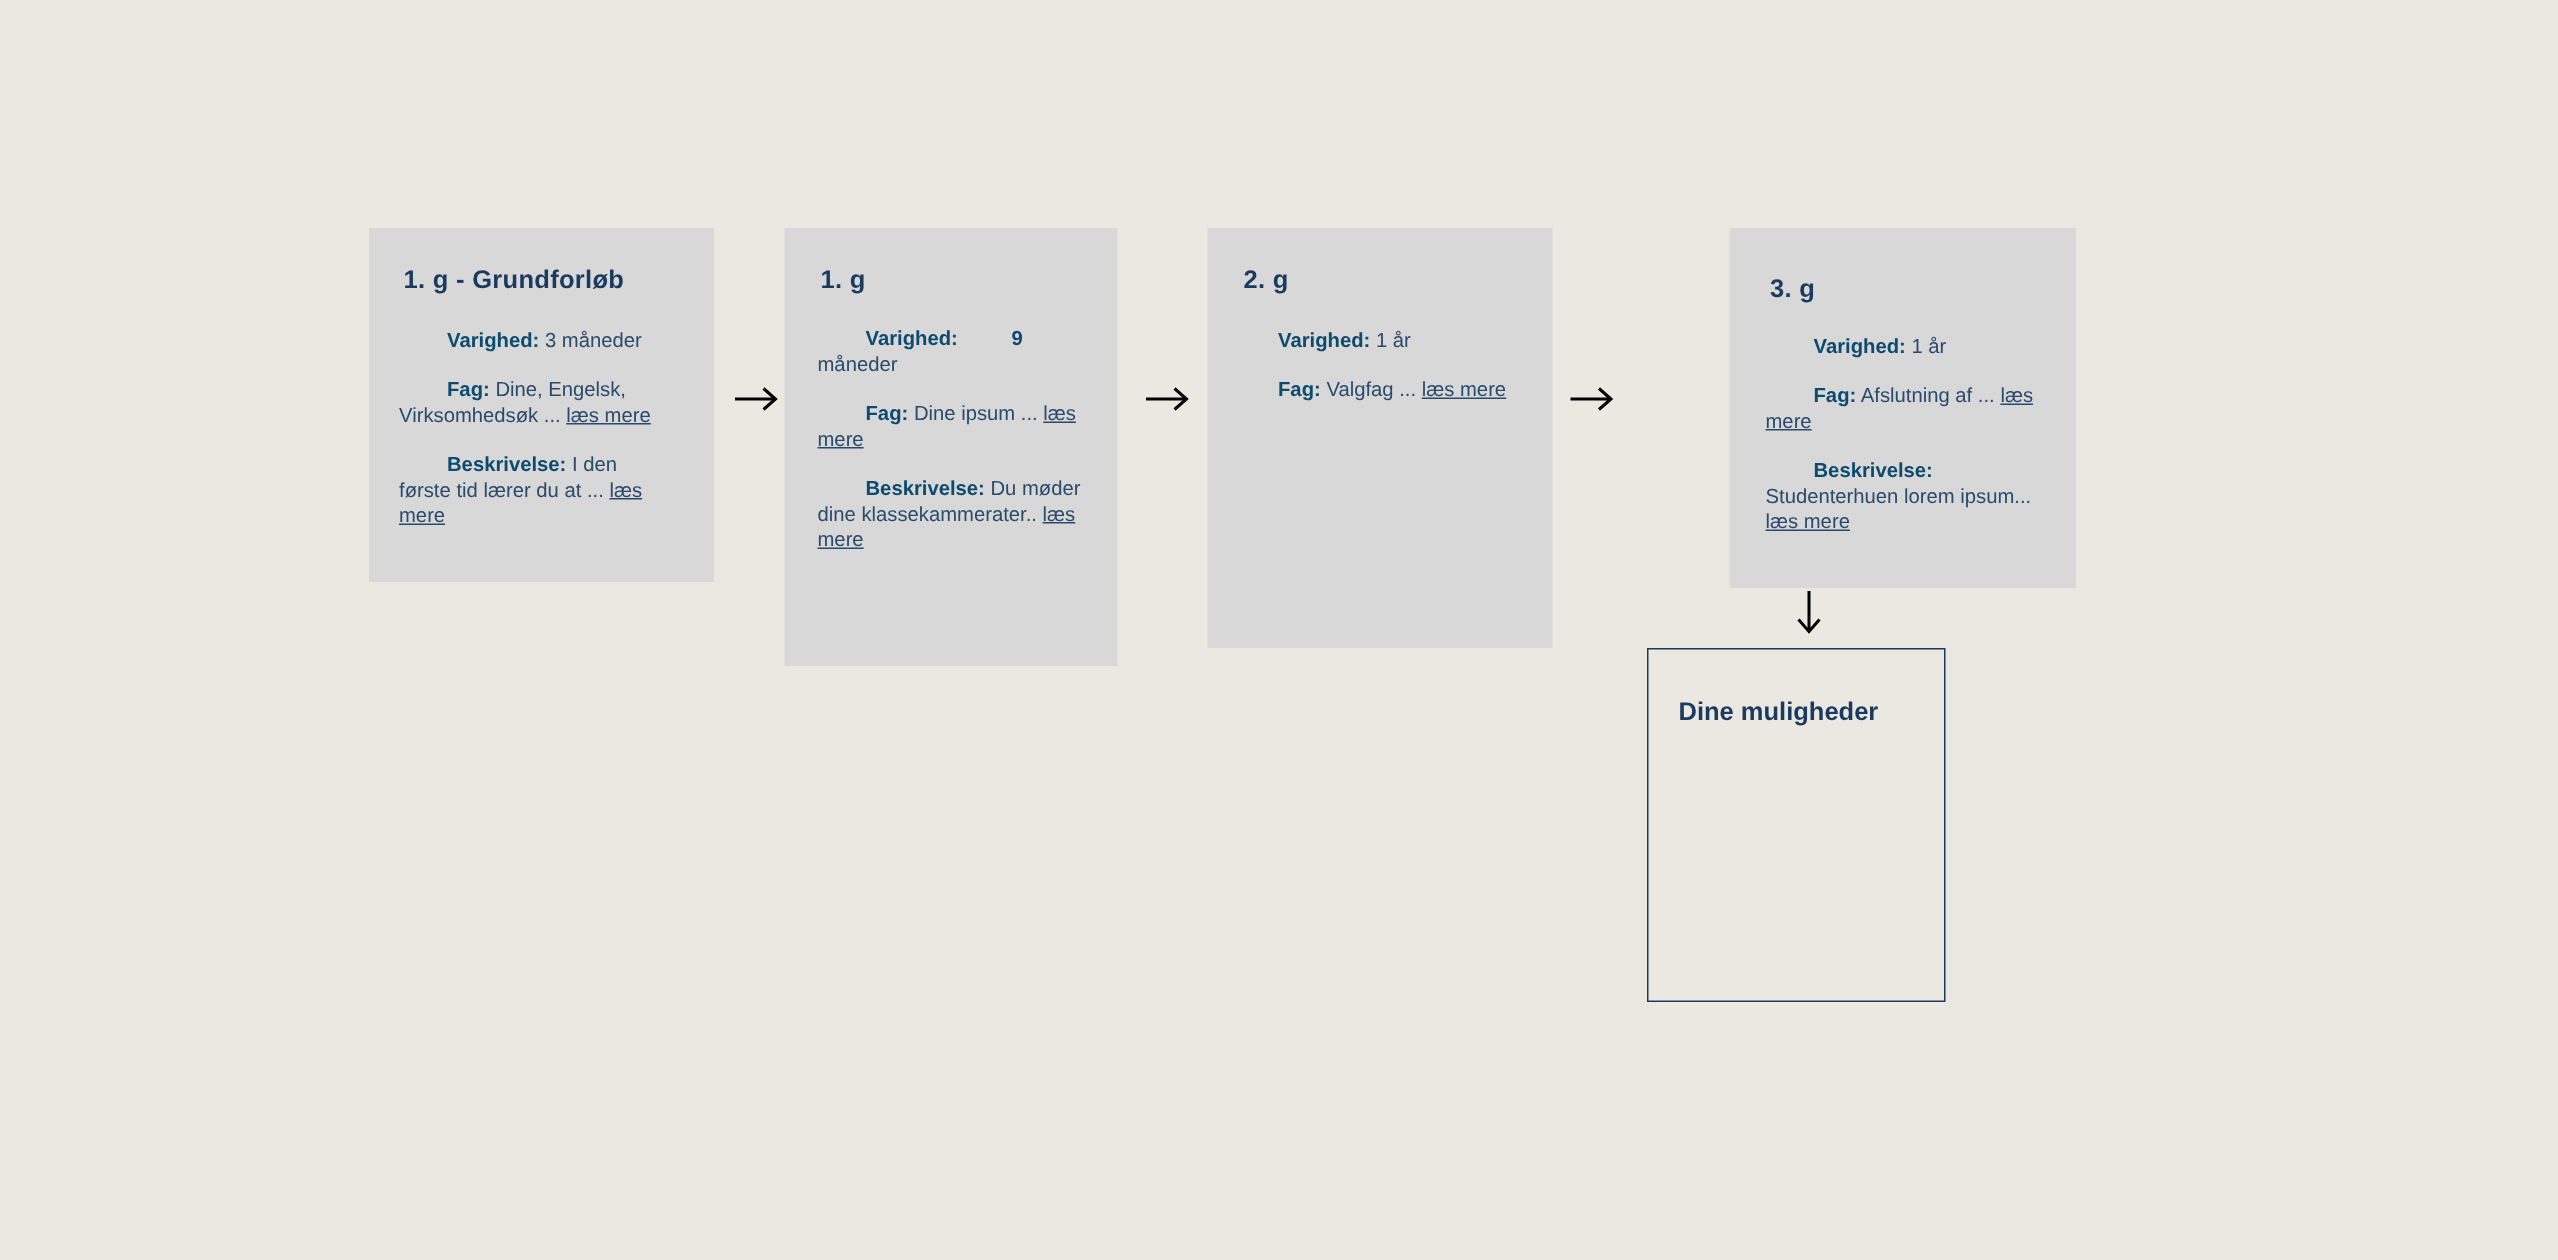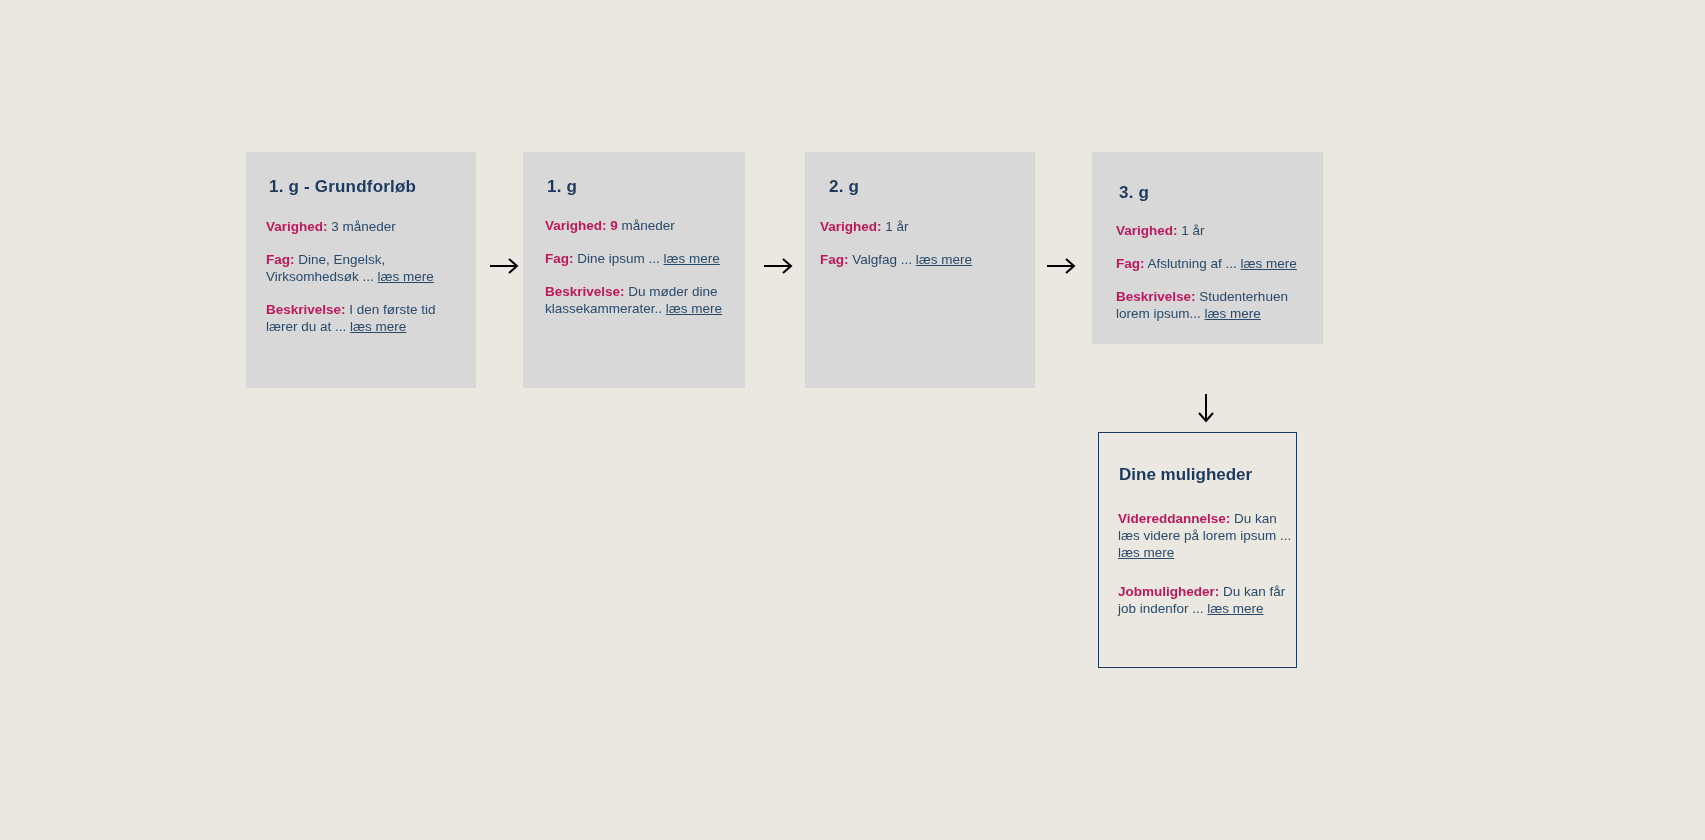--- a/index.html
+++ b/index.html
@@ -39,22 +39,23 @@
     padding: 0;
   }
   .field {
     color: #2a4a6b;
     font-size: 13.5px;
     line-height: 17px;
     margin: 0 0 16px 0;
   }
   .field:last-child { margin-bottom: 0; }
   .field b {
-    color: #be185d;
+    color: #0c4a6e;
     font-weight: bold;
+    margin-left: 32px;
   }
   .lnk {
     color: #2a4a6b;
     text-decoration: underline;
     cursor: pointer;
   }
 
   
   .outcome {
     position: absolute;
@@ -101,21 +102,21 @@
     </div>
   </div>
 
   <div class="arrow-right" style="left:489px; top:254px;">
     <svg width="32" height="24" viewBox="0 0 32 24" aria-hidden="true">
       <line x1="1" y1="12" x2="27" y2="12" stroke="#000" stroke-width="2"></line>
       <polyline points="20,5 28,12 20,19" fill="none" stroke="#000" stroke-width="2"></polyline>
     </svg>
   </div>
 
-  <div class="card" style="left:523px; top:152px; width:222px; height:236px;">
+  <div class="card" style="left:523px; top:152px; width:222px; height:292px;">
     <div class="card-title" style="position:absolute; left:24px; top:25px;">1. g</div>
     <div class="card-body" style="position:absolute; left:22px; top:65px; width:180px;">
       <p class="field">
         <b>Varighed:</b>
         <b>9</b>
         <span>måneder</span>
       </p>
       <p class="field">
         <b>Fag:</b>
         <span>Dine ipsum ...</span>
@@ -129,21 +130,21 @@
     </div>
   </div>
 
   <div class="arrow-right" style="left:763px; top:254px;">
     <svg width="32" height="24" viewBox="0 0 32 24" aria-hidden="true">
       <line x1="1" y1="12" x2="27" y2="12" stroke="#000" stroke-width="2"></line>
       <polyline points="20,5 28,12 20,19" fill="none" stroke="#000" stroke-width="2"></polyline>
     </svg>
   </div>
 
-  <div class="card" style="left:805px; top:152px; width:230px; height:236px;">
+  <div class="card" style="left:805px; top:152px; width:230px; height:280px;">
     <div class="card-title" style="position:absolute; left:24px; top:25px;">2. g</div>
     <div class="card-body" style="position:absolute; left:15px; top:66px; width:195px;">
       <p class="field">
         <b>Varighed:</b>
         <span>1 år</span>
       </p>
       <p class="field">
         <b>Fag:</b>
         <span>Valgfag ...</span>
         <a class="lnk">læs mere</a>
@@ -151,21 +152,21 @@
     </div>
   </div>
 
   <div class="arrow-right" style="left:1046px; top:254px;">
     <svg width="32" height="24" viewBox="0 0 32 24" aria-hidden="true">
       <line x1="1" y1="12" x2="27" y2="12" stroke="#000" stroke-width="2"></line>
       <polyline points="20,5 28,12 20,19" fill="none" stroke="#000" stroke-width="2"></polyline>
     </svg>
   </div>
 
-  <div class="card" style="left:1092px; top:152px; width:231px; height:192px;">
+  <div class="card" style="left:1153px; top:152px; width:231px; height:240px;">
     <div class="card-title" style="position:absolute; left:27px; top:31px;">3. g</div>
     <div class="card-body" style="position:absolute; left:24px; top:70px; width:190px;">
       <p class="field">
         <b>Varighed:</b>
         <span>1 år</span>
       </p>
       <p class="field">
         <b>Fag:</b>
         <span>Afslutning af ...</span>
         <a class="lnk">læs mere</a>
@@ -180,27 +181,15 @@
 
   <div class="arrow-down" style="left:1194px; top:393px;">
     <svg width="24" height="32" viewBox="0 0 24 32" aria-hidden="true">
       <line x1="12" y1="1" x2="12" y2="27" stroke="#000" stroke-width="2"></line>
       <polyline points="5,20 12,28 19,20" fill="none" stroke="#000" stroke-width="2"></polyline>
     </svg>
   </div>
 
   <div class="outcome" style="left:1098px; top:432px; width:199px; height:236px;">
     <div class="outcome-title" style="position:absolute; left:20px; top:32px;">Dine muligheder</div>
-    <div class="card-body" style="position:absolute; left:19px; top:77px; width:178px;">
-      <p class="field">
-        <b>Videreddannelse:</b>
-        <span>Du kan læs videre på lorem ipsum ...</span>
-        <a class="lnk">læs mere</a>
-      </p>
-      <p class="field" style="margin-top:22px;">
-        <b>Jobmuligheder:</b>
-        <span>Du kan får job indenfor ...</span>
-        <a class="lnk">læs mere</a>
-      </p>
-    </div>
   </div>
 
 </div>
 
 </body></html>

